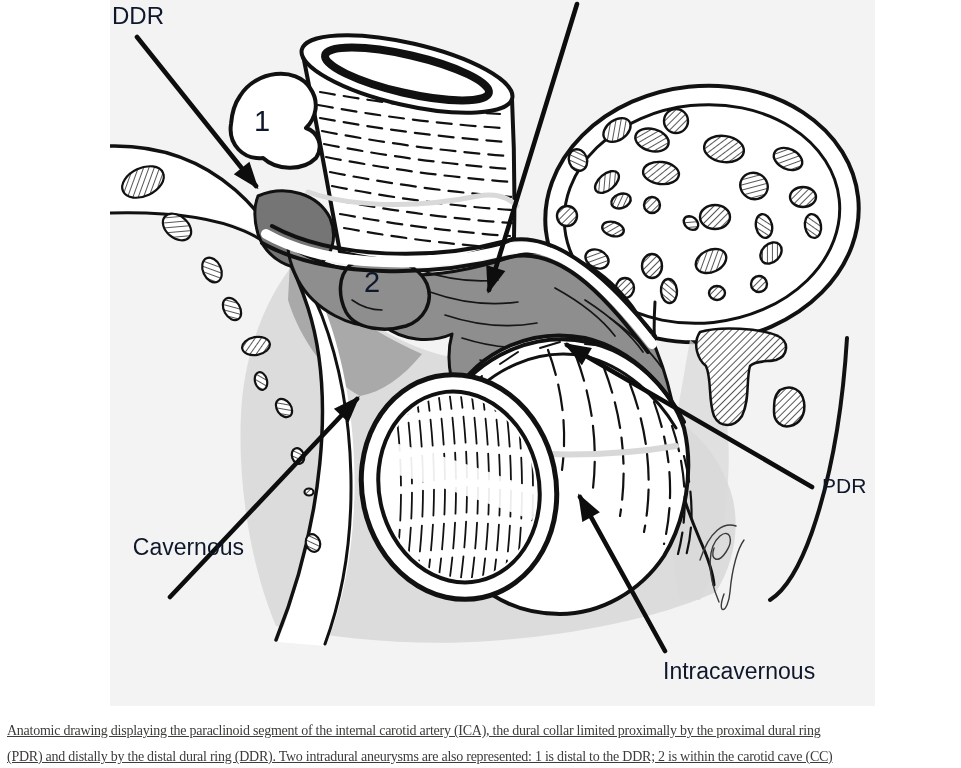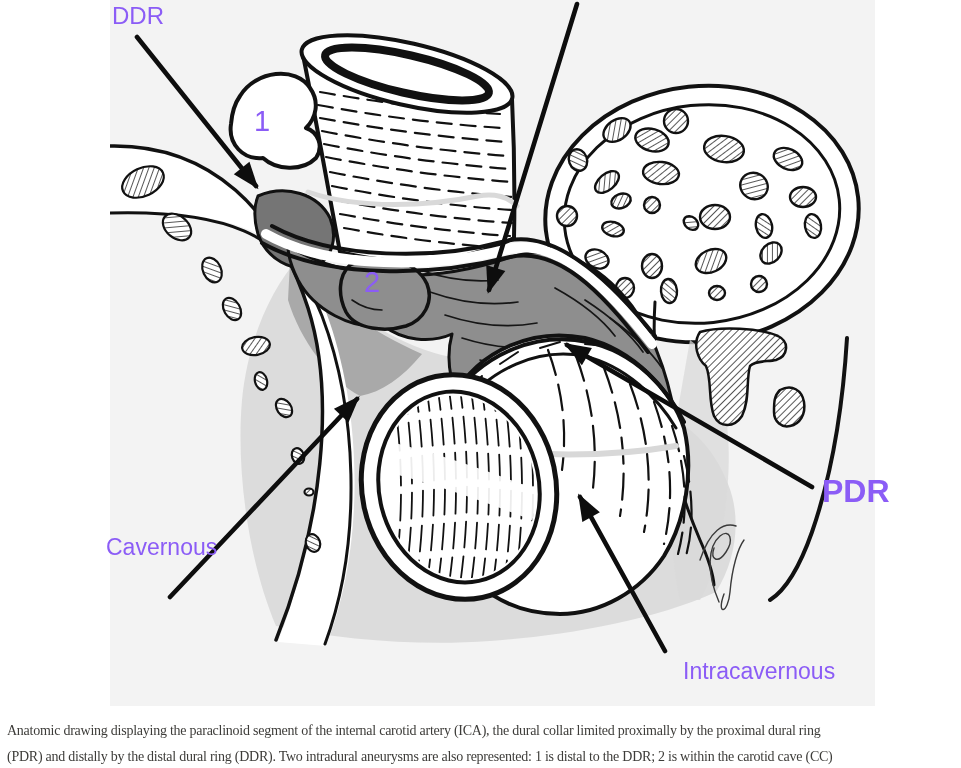--- a/index.html
+++ b/index.html
@@ -1,31 +1,31 @@
 <!DOCTYPE html>
 <html><head>
 <meta charset="utf-8">
 <style>
   html,body{margin:0;padding:0;background:#ffffff;}
   body{width:961px;height:768px;position:relative;overflow:hidden;
        font-family:"Liberation Sans",sans-serif;}
   #figure{position:absolute;left:0;top:0;width:961px;height:706px;overflow:hidden;}
   #figure svg{position:absolute;left:0;top:0;}
-  .lbl{position:absolute;color:#8b5cf6;font-size:23px;line-height:1.1;white-space:nowrap;}
+  .lbl{position:absolute;color:#0f172a;font-size:23px;line-height:1.1;white-space:nowrap;}
   #lbl-ddr{left:112px;top:3px;font-size:24px;}
   #lbl-dural-collar{left:536px;top:-24px;width:180px;text-align:center;font-size:26px;color:#7a7a7a;}
   #lbl-1{left:254px;top:106px;font-size:29px;}
   #lbl-2{left:364px;top:267px;font-size:29px;}
-  #lbl-cav{left:106px;top:529px;width:138px;line-height:37px;}
-  #lbl-pdr{left:822px;top:474px;font-size:32px;font-weight:bold;}
-  #lbl-intra{left:663px;top:655px;line-height:33px;margin-left:20px;}
+  #lbl-cav{left:106px;top:529px;width:138px;text-align:right;line-height:37px;}
+  #lbl-pdr{left:822px;top:474px;font-size:21px;}
+  #lbl-intra{left:663px;top:655px;line-height:33px;}
   #caption{position:absolute;left:7px;top:718px;width:950px;overflow:hidden;
            font-family:"Liberation Serif",serif;font-size:14px;letter-spacing:-0.25px;
            color:#3d3c39;line-height:26px;}
-  #caption div{white-space:nowrap;}
+  #caption div{white-space:nowrap;text-decoration:underline;}
 </style>
 </head>
 <body>
 
 <div id="figure">
 <svg width="961" height="706" viewBox="0 0 961 706">
   <defs>
     <pattern id="hatch" patternUnits="userSpaceOnUse" width="5" height="5" patternTransform="rotate(45)">
       <rect width="5" height="5" fill="#ffffff"></rect>
       <line x1="0" y1="0" x2="0" y2="5" stroke="#2a2a2a" stroke-width="1.6"></line>

